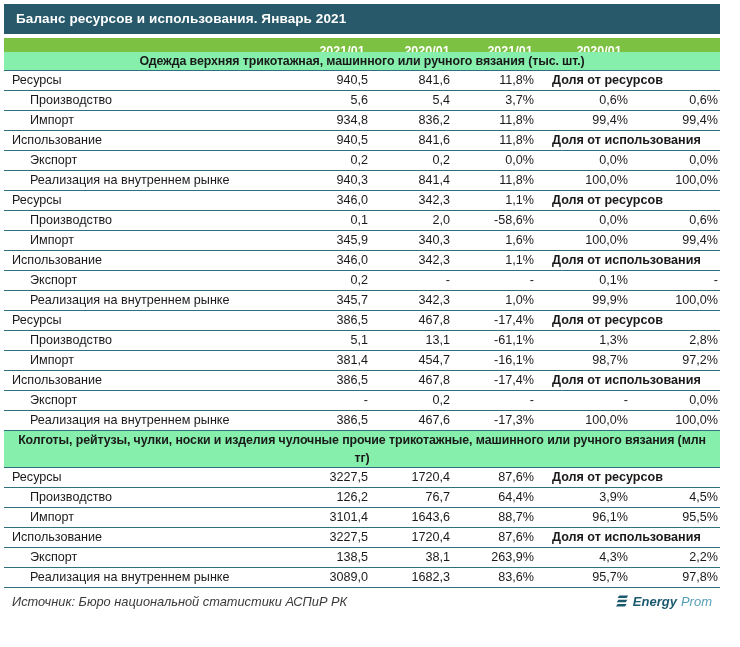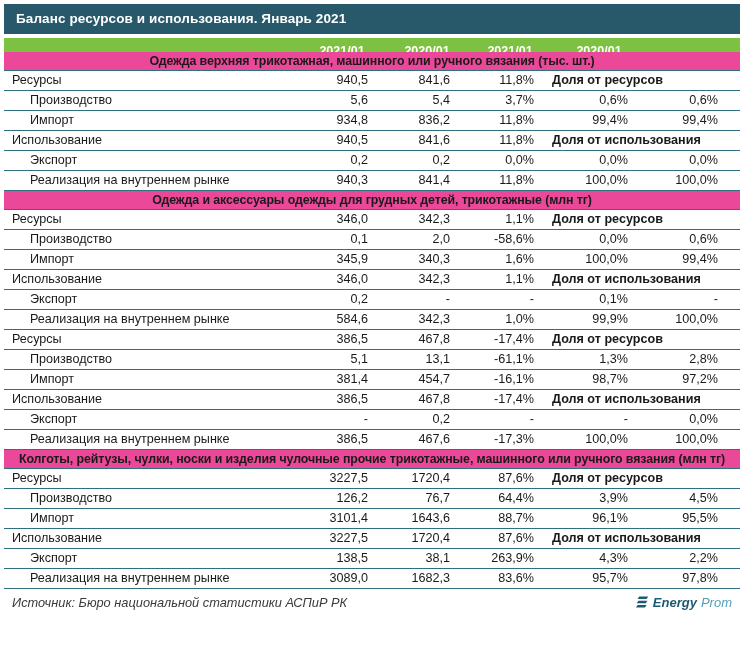--- a/index.html
+++ b/index.html
@@ -1,32 +1,32 @@
 <!DOCTYPE html>
 <html><head>
 <meta charset="utf-8">
 <style>
   html,body{margin:0;padding:0;background:#ffffff;font-family:"Liberation Sans",sans-serif;}
   .page{
     width:740px;height:647px;box-sizing:border-box;background:#ffffff;
-    padding:4px 0 0 4px;overflow:hidden;color:#1a1a1a;
+    padding:4px 20px 0 4px;overflow:hidden;color:#1a1a1a;
   }
   .title-bar{
     background:#27596b;color:#ffffff;font-weight:bold;font-size:13.5px;
     height:30px;line-height:30px;padding:0 12px;margin-bottom:4px;
     letter-spacing:.1px;
   }
   .grid{display:grid;grid-template-columns:294px 88px 82px 84px 94px 90px;}
   .col-header{
     background:#7dc142;color:#ffffff;font-weight:bold;font-size:12.5px;
     height:14px;line-height:27px;
   }
   .col-header .ch{text-align:center;}
   .section-title{
-    background:#ec4899;text-align:center;font-weight:bold;font-size:12.4px;
+    background:#86efac;text-align:center;font-weight:bold;font-size:12.4px;
     line-height:18px;padding:0 12px;border-bottom:1px solid #2e7080;
     letter-spacing:-0.1px;
   }
   .row{
     display:grid;grid-template-columns:294px 88px 82px 84px 94px 90px;
     border-bottom:1px solid #2e7080;height:19px;line-height:18px;font-size:12.6px;
     background:#ffffff;
   }
   .cell{white-space:nowrap;overflow:hidden;}
   .cell.label{padding-left:8px;}
@@ -101,21 +101,20 @@
         <div class="cell num">0,0%</div>
       </div>
       <div class="row indent">
         <div class="cell label">Реализация на внутреннем рынке</div>
         <div class="cell num">940,3</div>
         <div class="cell num">841,4</div>
         <div class="cell num">11,8%</div>
         <div class="cell num">100,0%</div>
         <div class="cell num">100,0%</div>
       </div>
-      <div class="section-title">Одежда и аксессуары одежды для грудных детей, трикотажные (млн тг)</div>
       <div class="row">
         <div class="cell label">Ресурсы</div>
         <div class="cell num">346,0</div>
         <div class="cell num">342,3</div>
         <div class="cell num">1,1%</div>
         <div class="cell share-span">Доля от ресурсов</div>
       </div>
       <div class="row indent">
         <div class="cell label">Производство</div>
         <div class="cell num">0,1</div>
@@ -142,21 +141,21 @@
       <div class="row indent">
         <div class="cell label">Экспорт</div>
         <div class="cell num">0,2</div>
         <div class="cell num">-</div>
         <div class="cell num">-</div>
         <div class="cell num">0,1%</div>
         <div class="cell num">-</div>
       </div>
       <div class="row indent">
         <div class="cell label">Реализация на внутреннем рынке</div>
-        <div class="cell num">584,6</div>
+        <div class="cell num">345,7</div>
         <div class="cell num">342,3</div>
         <div class="cell num">1,0%</div>
         <div class="cell num">99,9%</div>
         <div class="cell num">100,0%</div>
       </div>
       <div class="row">
         <div class="cell label">Ресурсы</div>
         <div class="cell num">386,5</div>
         <div class="cell num">467,8</div>
         <div class="cell num">-17,4%</div>

